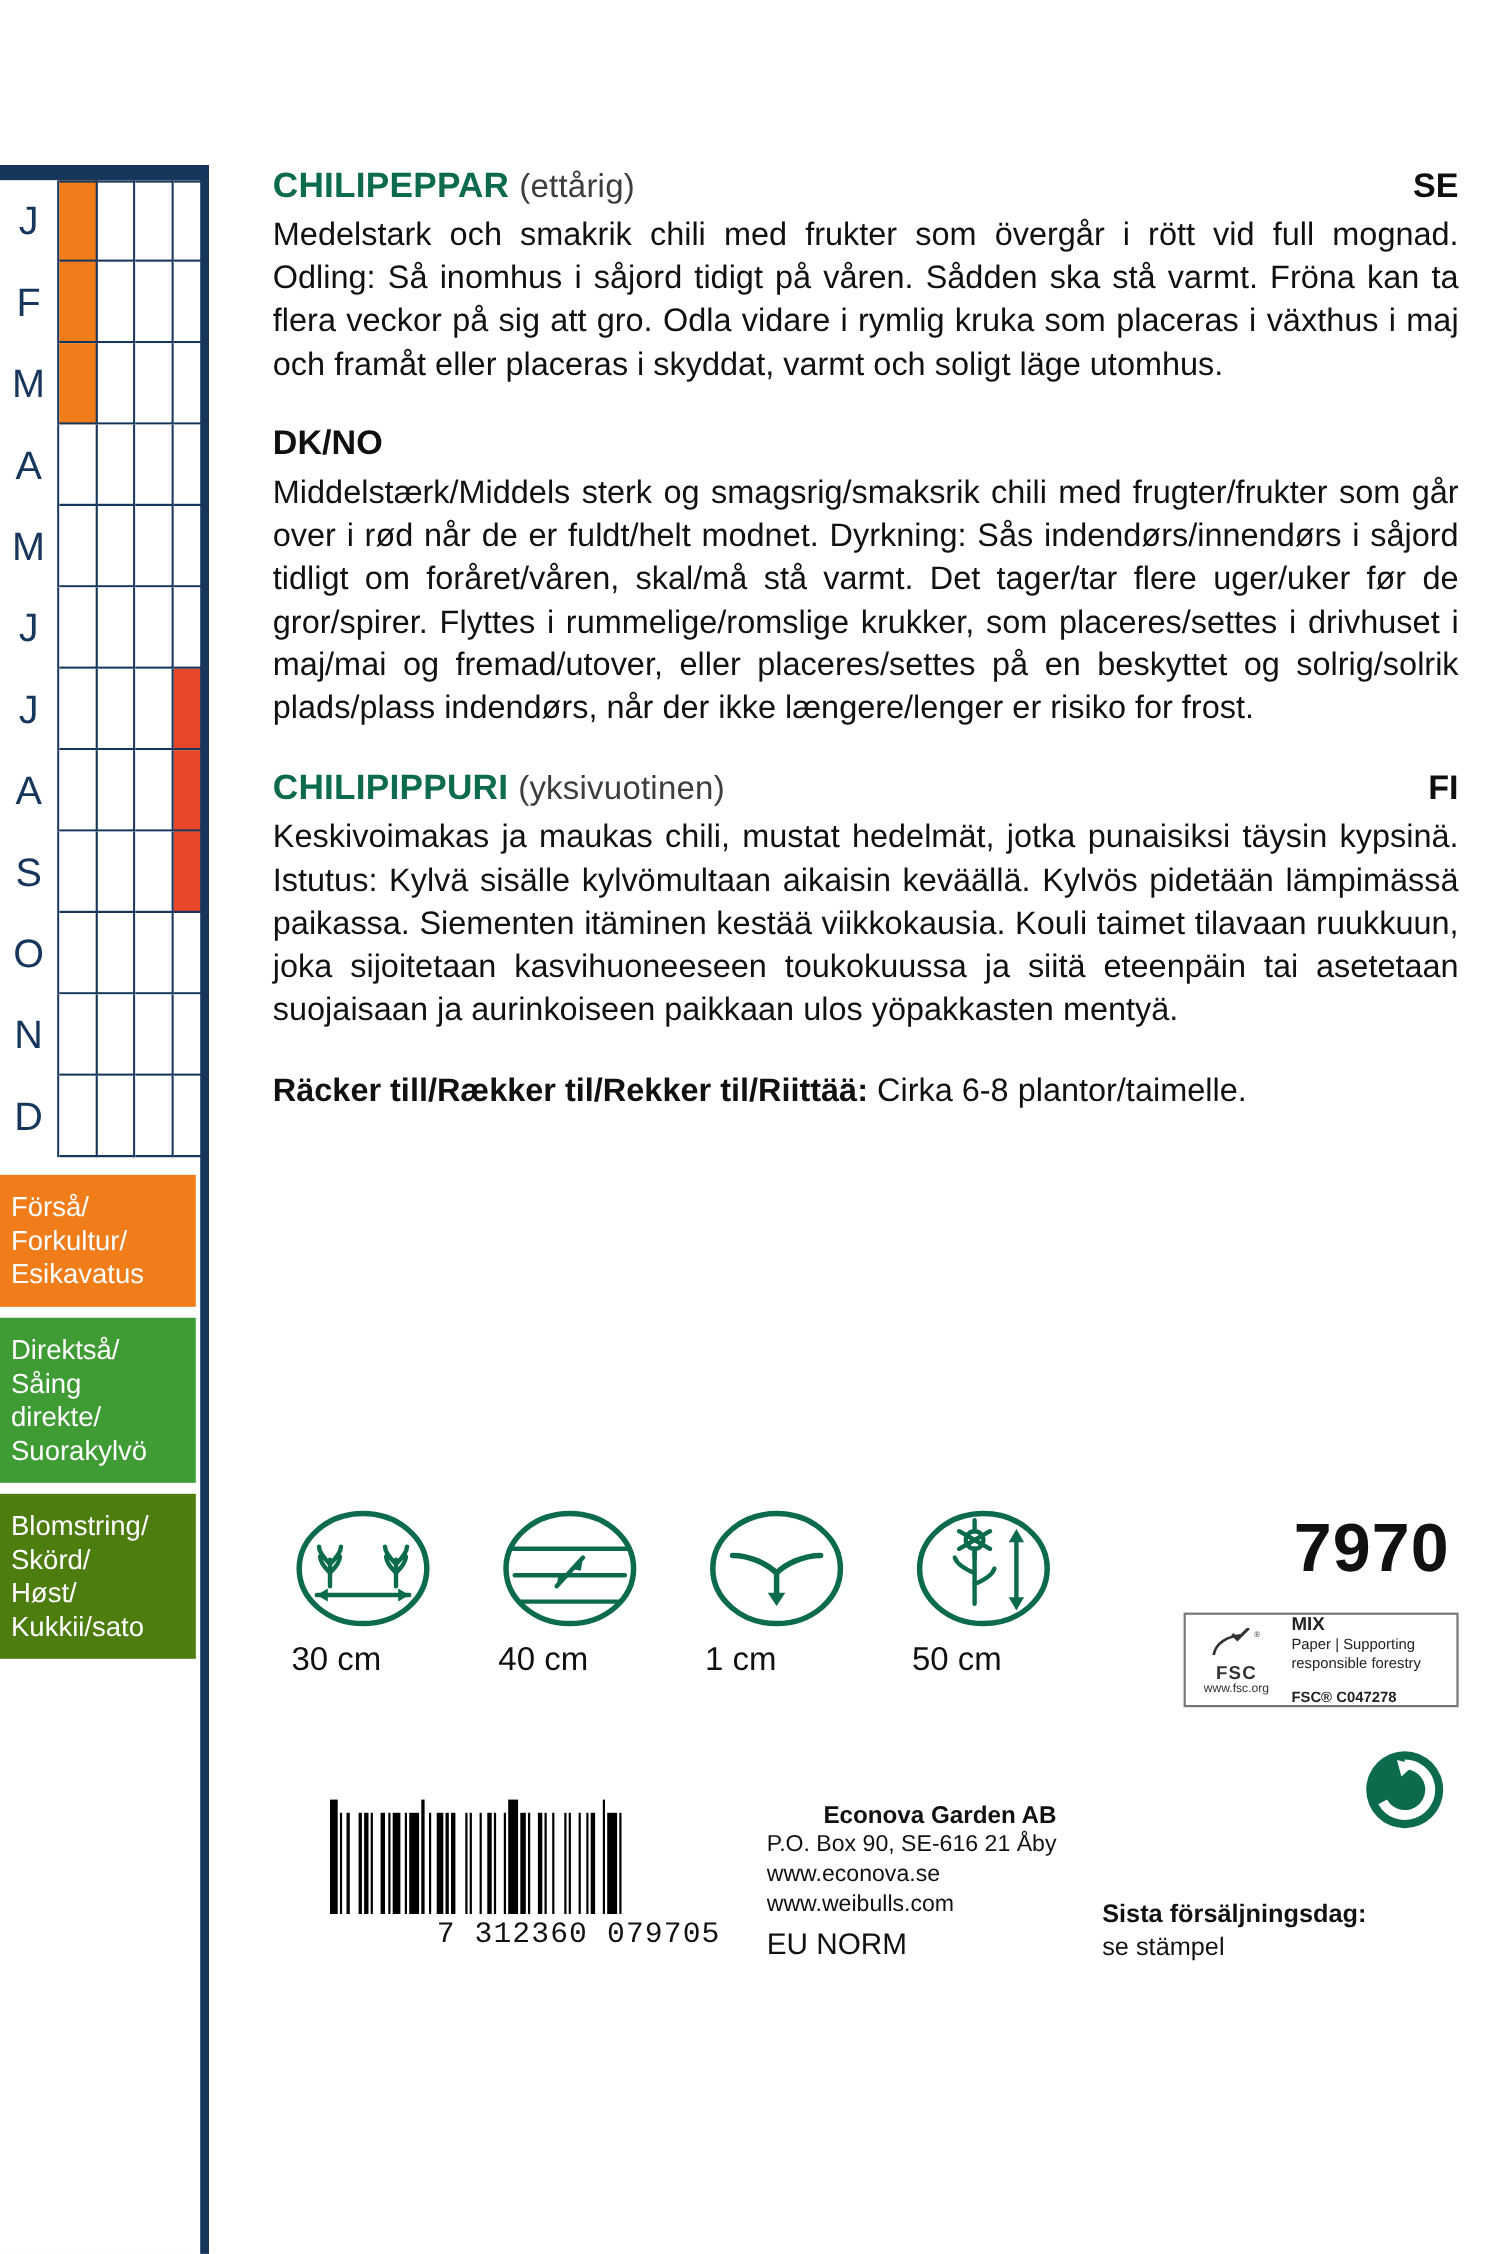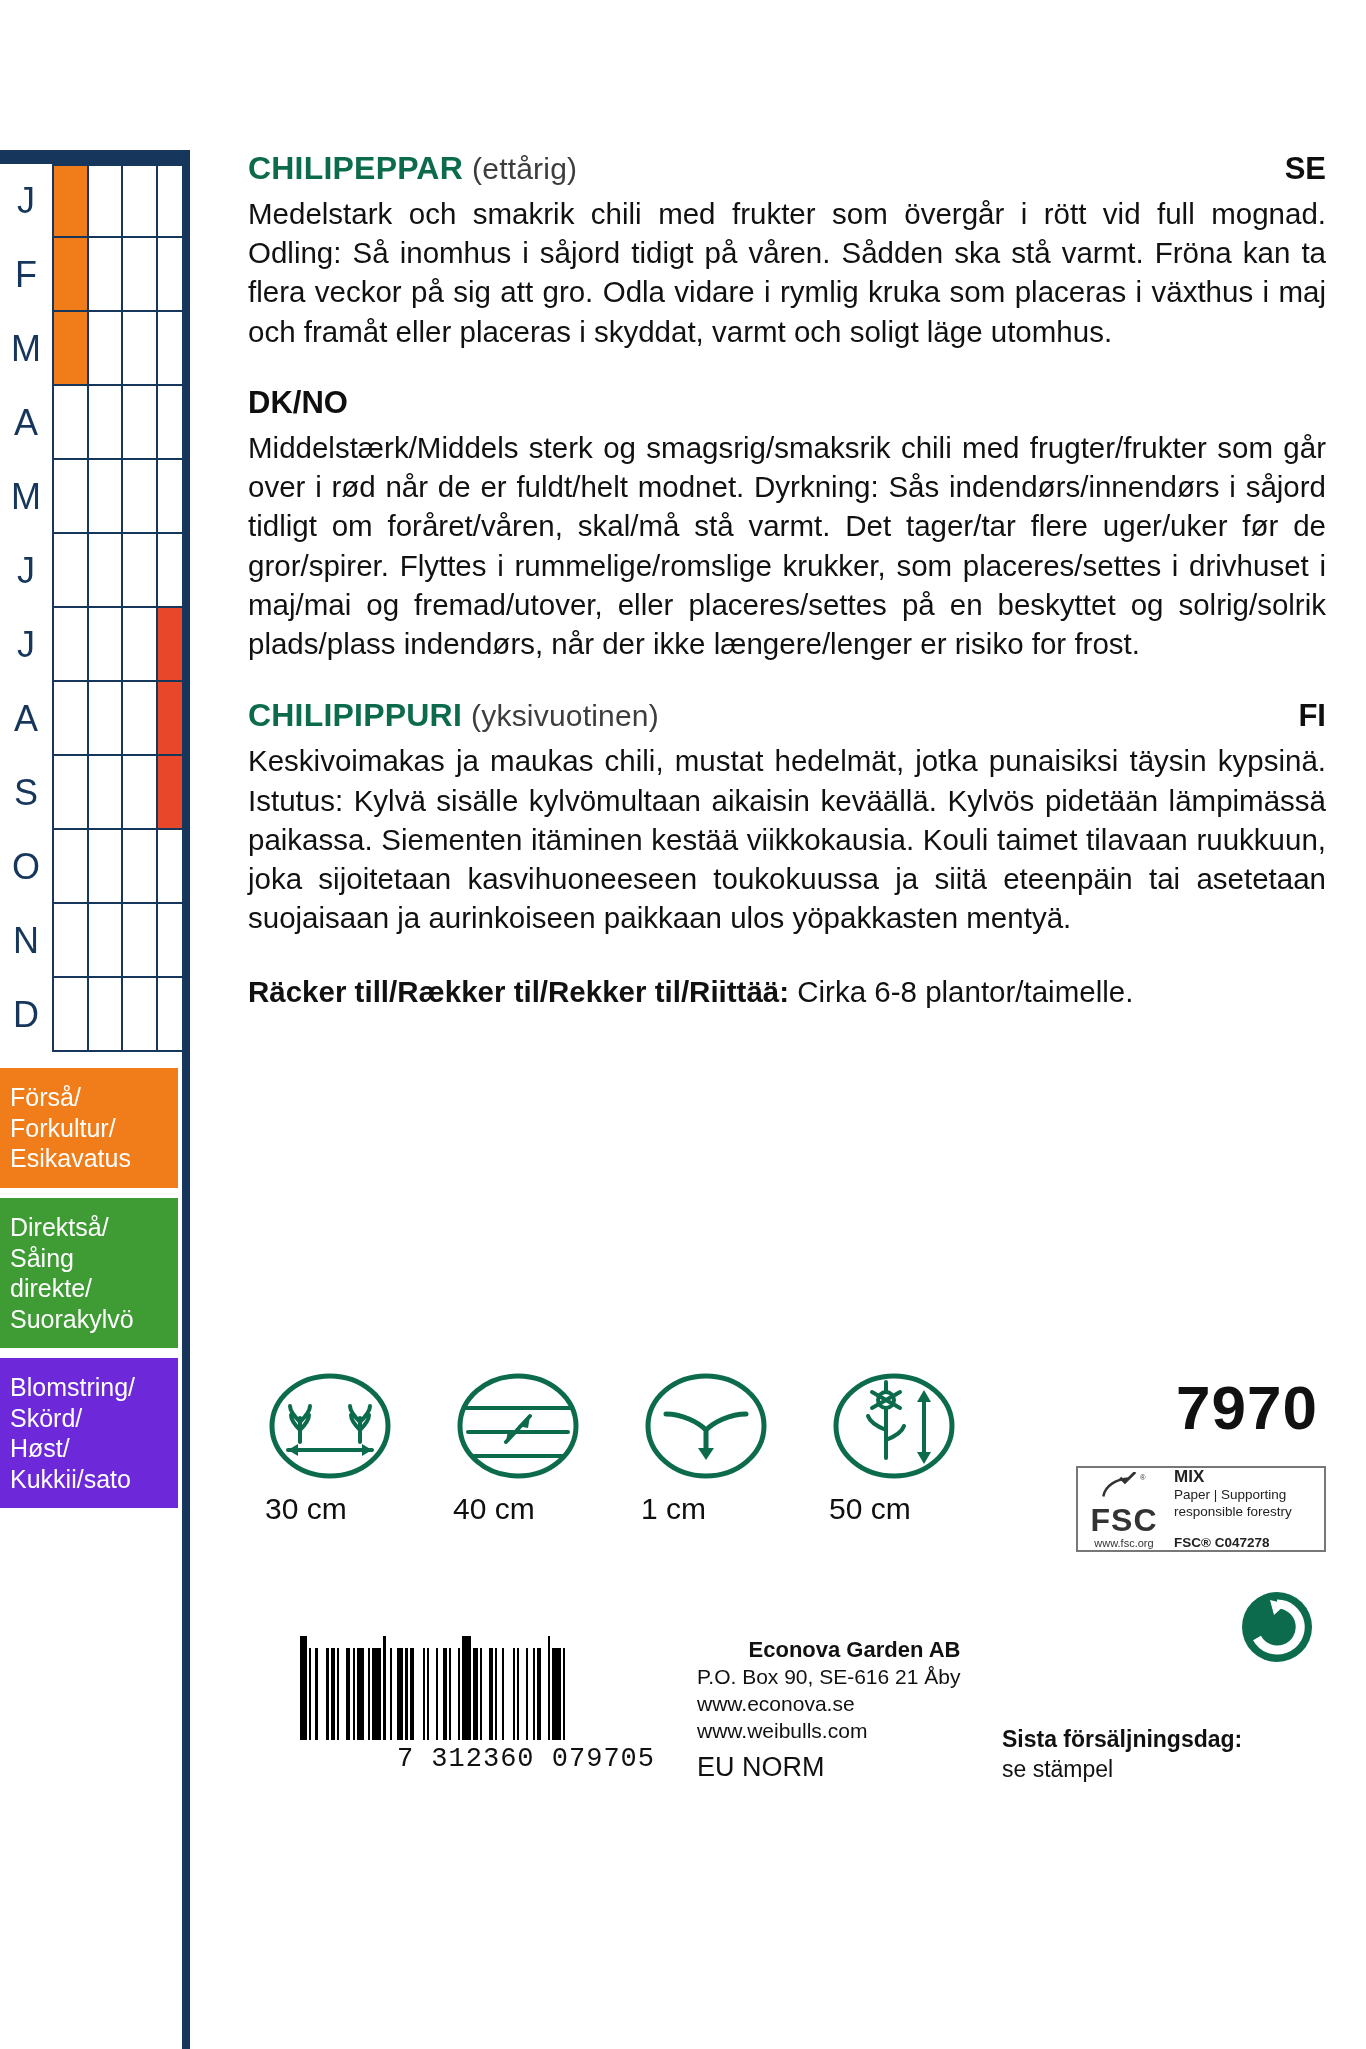--- a/index.html
+++ b/index.html
@@ -38,21 +38,21 @@
 
   
   .icons{position:absolute;left:255px;top:1370px;width:720px;display:flex;gap:38px;}
   .icon-item{width:150px;text-align:center;}
   .icon-circle{width:128px;height:112px;margin:0 auto;}
   .icon-label{font-size:30px;color:#0f0f0f;margin-top:10px;text-align:left;padding-left:10px;}
 
   .code{position:absolute;right:48px;top:1372px;font-size:62px;font-weight:700;color:#111;letter-spacing:1px;}
   .fsc{position:absolute;right:40px;top:1466px;width:250px;height:86px;border:2px solid #777;display:flex;align-items:center;box-sizing:border-box;background:#fff;}
   .fsc-left{width:92px;text-align:center;font-size:14px;color:#333;line-height:1.05;padding-top:4px;}
-  .fsc-left .fsclogo{font-size:32px;font-weight:700;letter-spacing:1px;}
+  .fsc-left .fsclogo{font-size:17px;font-weight:700;letter-spacing:1px;}
   .fsc-left .fscurl{font-size:11px;}
   .fsc-right{flex:1;font-size:13.5px;color:#222;line-height:1.25;padding-left:4px;}
   .fsc-right .mix{font-weight:700;font-size:17px;}
 
   
   .barcode{position:absolute;left:300px;top:1636px;width:355px;}
   .bc-bars{height:104px;display:flex;align-items:flex-end;}
   .bc-num{font-family:"Liberation Mono",monospace;font-size:27px;letter-spacing:1px;margin-top:4px;text-align:right;}
   .econova{position:absolute;left:697px;top:1636px;font-size:21px;line-height:1.28;color:#111;}
   .econova .bold{font-weight:700;font-size:22px;text-align:right;}
@@ -197,21 +197,21 @@
           <div>Förså/</div>
           <div>Forkultur/</div>
           <div>Esikavatus</div>
         </div>
         <div class="legend legend-green" style="top: 1048px; background: rgb(63, 156, 53);">
           <div>Direktså/</div>
           <div>Såing</div>
           <div>direkte/</div>
           <div>Suorakylvö</div>
         </div>
-        <div class="legend legend-red" style="top: 1208px; background: #6d28d9;">
+        <div class="legend legend-red" style="top: 1208px; background: #4d7c0f;">
           <div>Blomstring/</div>
           <div>Skörd/</div>
           <div>Høst/</div>
           <div>Kukkii/sato</div>
         </div>
         <div style="position: absolute; left: 0px; top: 902px; width: 178px; height: 997px; background: rgb(22, 54, 92); z-index: -1;"></div>
       </div>
   <div class="cal-right-edge"></div>
     </div>
 

